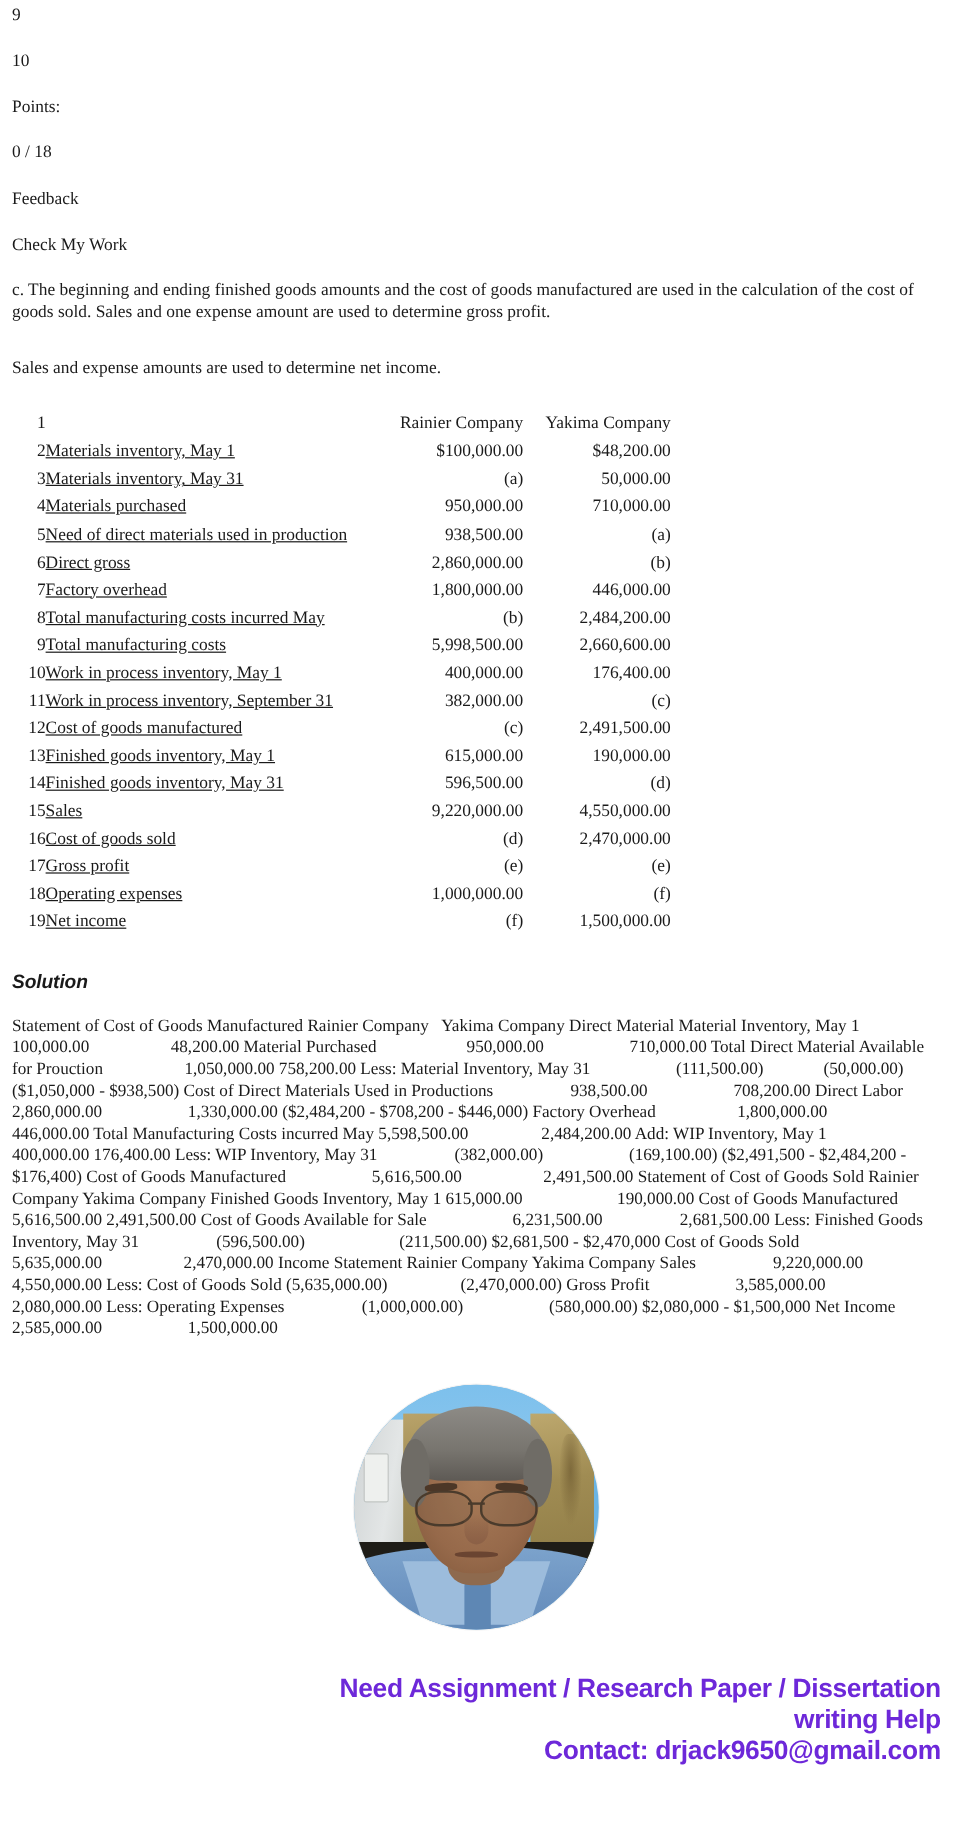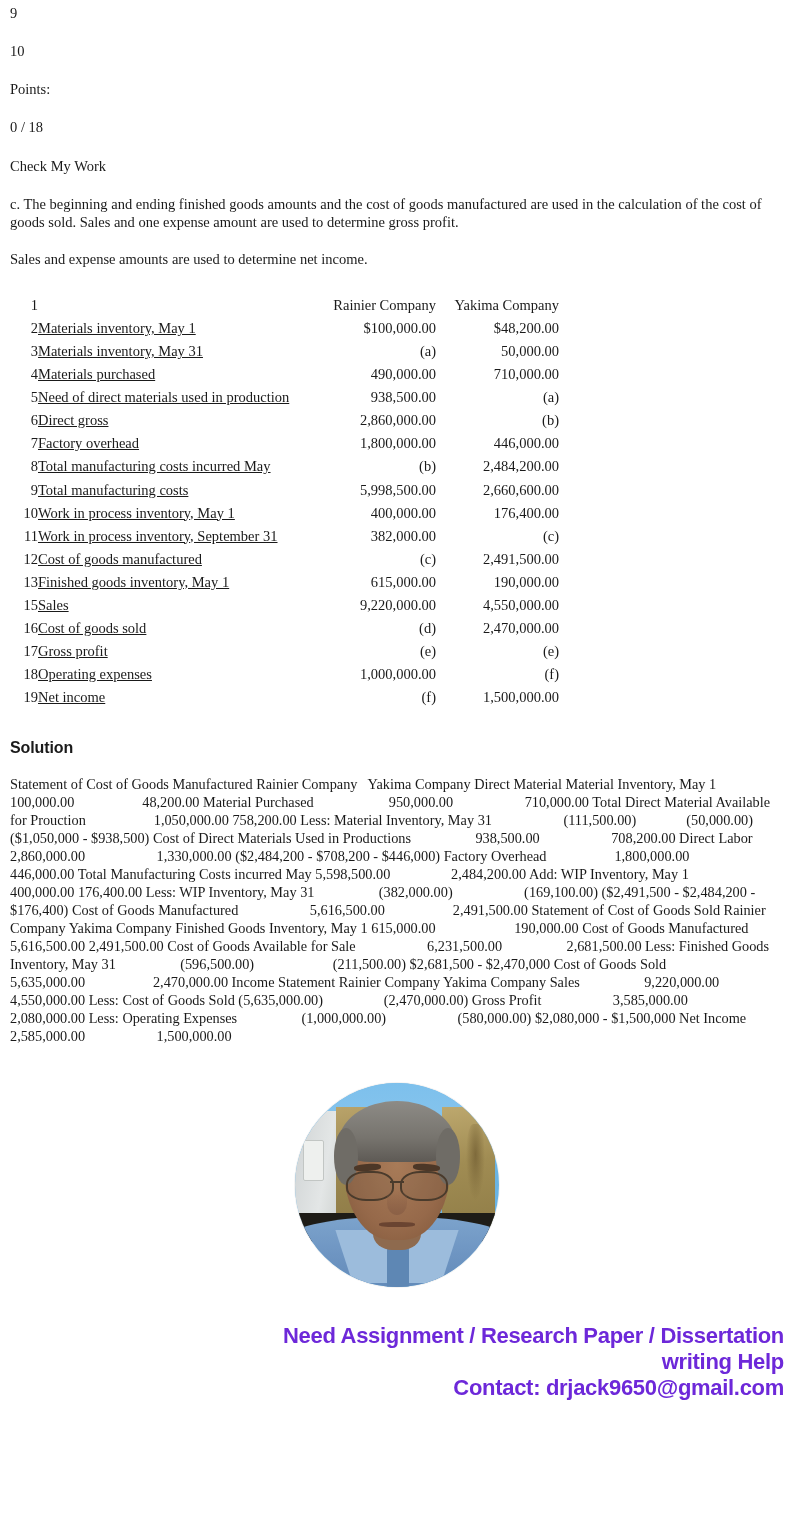--- a/index.html
+++ b/index.html
@@ -35,21 +35,21 @@
   #meta-block { padding-top: 4px; }
 
   
   .fb-para {
     margin: 0;
     line-height: 1.28;
     font-size: 14.5px;
     text-align: left;
   }
   #feedback-paras { margin-top: 20px; }
-  #feedback-paras .fb-para + .fb-para { margin-top: 18px; }
+  #feedback-paras .fb-para + .fb-para { margin-top: 28px; }
 
   
   #data-table-wrap { margin-top: 26px; }
   table.data-table {
     border-collapse: collapse;
     width: 549px;
     font-size: 14.5px;
     table-layout: fixed;
   }
   table.data-table td {
@@ -79,20 +79,21 @@
   tr.header-row td.col-label { text-align: left; }
 
   
   #solution-heading {
     margin: 0;
     padding: 0;
     font-size: 16px;
     font-weight: bold;
     font-family: "Liberation Sans", "DejaVu Sans", sans-serif;
     letter-spacing: -0.1px;
+    font-style: italic;
   }
   #solution-heading-wrap { margin-top: 30px; }
   #solution-body {
     margin-top: 18px;
     font-size: 14.3px;
     line-height: 1.26;
     text-align: left;
     white-space: pre-wrap;
     word-spacing: 0;
   }
@@ -229,20 +230,21 @@
 </head>
 <body>
 
 <div class="page">
 
   <div id="meta-block">
     <p class="meta-line">9</p>
     <p class="meta-line">10</p>
     <p class="meta-line">Points:</p>
     <p class="meta-line">0 / 18</p>
+    <p class="meta-line">Feedback</p>
     <p class="meta-line">Check My Work</p>
   </div>
 
   <div id="feedback-paras">
     <p class="fb-para">c. The beginning and ending finished goods amounts and the cost of goods manufactured are used in the calculation of the cost of goods sold. Sales and one expense amount are used to determine gross profit.</p>
     <p class="fb-para">Sales and expense amounts are used to determine net income.</p>
   </div>
 
   <div id="data-table-wrap">
     <table class="data-table">
@@ -261,21 +263,21 @@
           </tr>
           <tr>
             <td class="col-num">3</td>
             <td class="col-label">Materials inventory, May 31</td>
             <td class="col-val">(a)</td>
             <td class="col-val">50,000.00</td>
           </tr>
           <tr>
             <td class="col-num">4</td>
             <td class="col-label">Materials purchased</td>
-            <td class="col-val">490,000.00</td>
+            <td class="col-val">950,000.00</td>
             <td class="col-val">710,000.00</td>
           </tr>
           <tr>
             <td class="col-num">5</td>
             <td class="col-label">Need of direct materials used in production</td>
             <td class="col-val">938,500.00</td>
             <td class="col-val">(a)</td>
           </tr>
           <tr>
             <td class="col-num">6</td>
@@ -317,20 +319,26 @@
             <td class="col-num">12</td>
             <td class="col-label">Cost of goods manufactured</td>
             <td class="col-val">(c)</td>
             <td class="col-val">2,491,500.00</td>
           </tr>
           <tr>
             <td class="col-num">13</td>
             <td class="col-label">Finished goods inventory, May 1</td>
             <td class="col-val">615,000.00</td>
             <td class="col-val">190,000.00</td>
+          </tr>
+          <tr>
+            <td class="col-num">14</td>
+            <td class="col-label">Finished goods inventory, May 31</td>
+            <td class="col-val">596,500.00</td>
+            <td class="col-val">(d)</td>
           </tr>
           <tr>
             <td class="col-num">15</td>
             <td class="col-label">Sales</td>
             <td class="col-val">9,220,000.00</td>
             <td class="col-val">4,550,000.00</td>
           </tr>
           <tr>
             <td class="col-num">16</td>
             <td class="col-label">Cost of goods sold</td>

